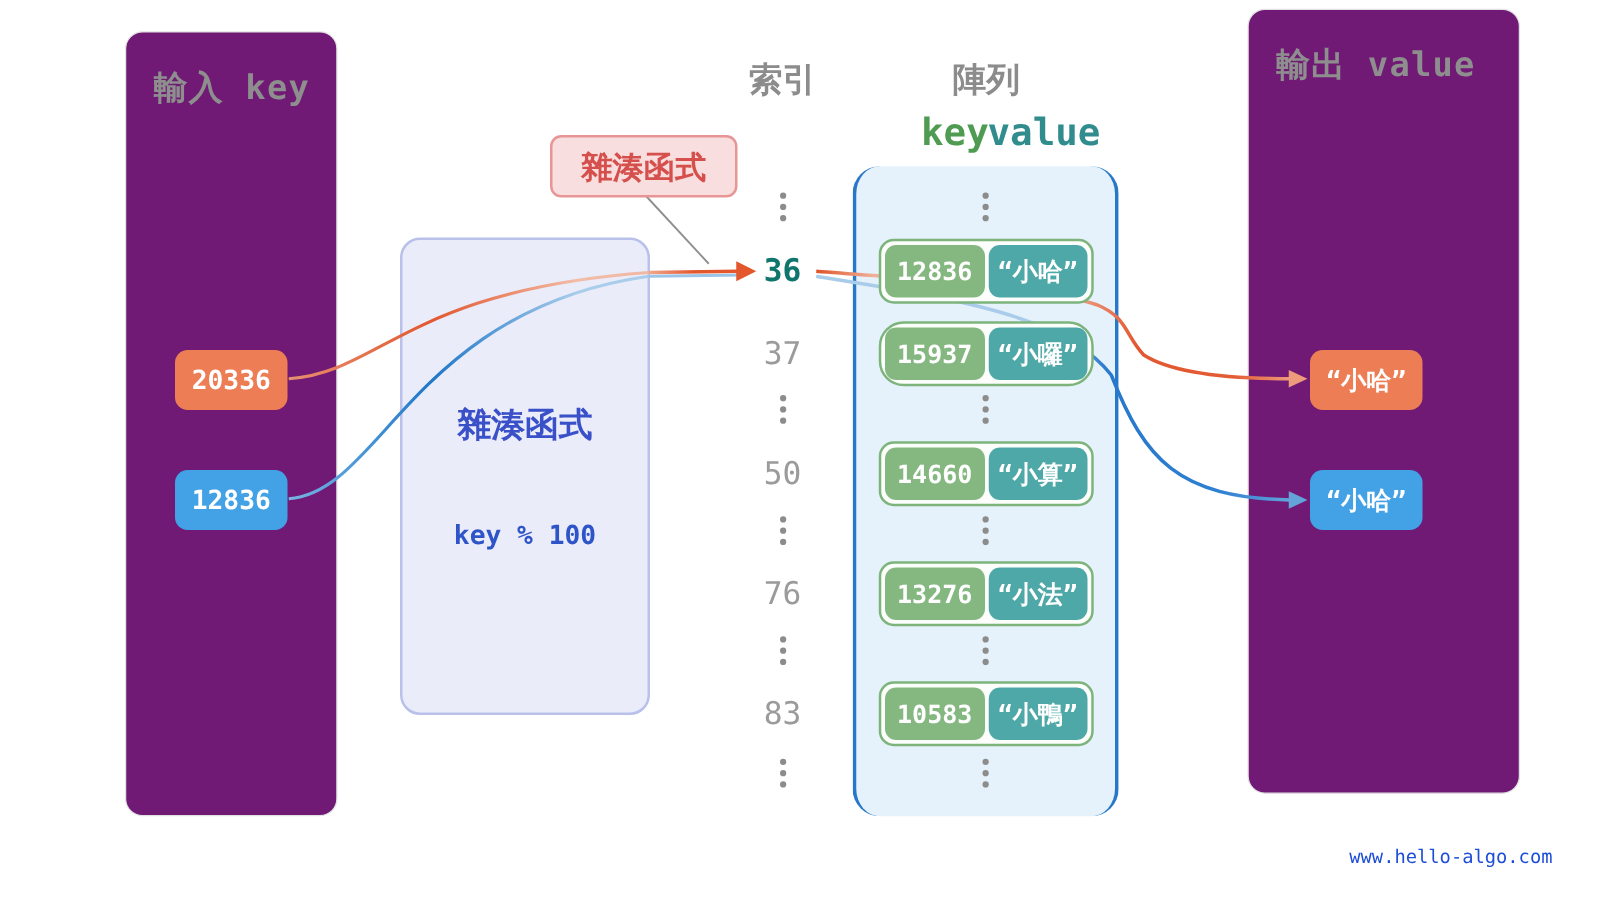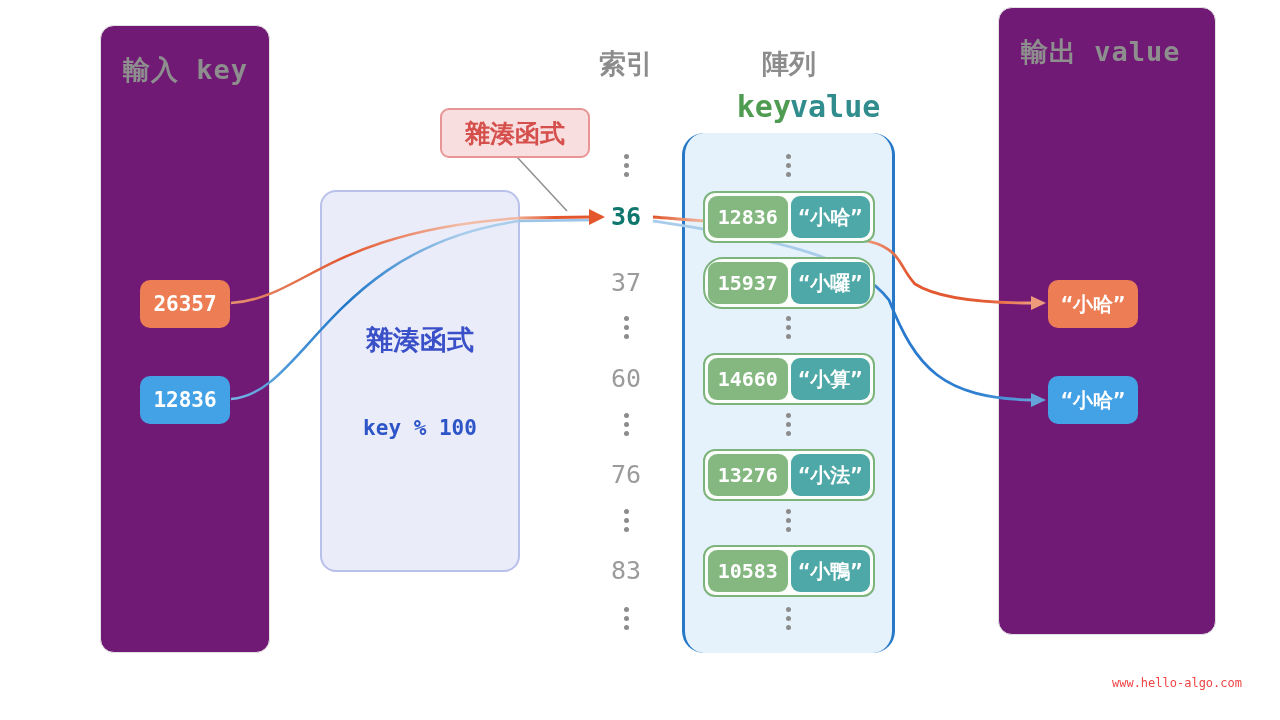--- a/index.html
+++ b/index.html
@@ -84,21 +84,21 @@
     font-size:20px;font-weight:bold;white-space:nowrap;
   }
   .pair .k{background:#85b880;}
   .pair .v{background:#4fa8a8;}
   
   #flows{position:absolute;left:0;top:0;z-index:2;pointer-events:none;}
   
   .watermark{
     position:absolute;right:38px;top:676px;
     font-family:"DejaVu Sans Mono","Liberation Mono",monospace;
-    font-size:12px;color:#ef4444;z-index:3;
+    font-size:15px;color:#1d4ed8;z-index:3;
   }
 </style>
 </head>
 <body>
 
 <div class="panel" style="left:100px;top:25px;width:170px;height:628px;">
   <div class="panel-title">輸入 key</div>
 </div>
 
 <div class="panel" style="left:998px;top:7px;width:218px;height:628px;">
@@ -159,21 +159,21 @@
   <polygon points="589,209 605,217 589,225" fill="#e4572d"></polygon>
 
   <path d="M 653 217 C 740 224, 830 228, 878 244 C 902 254, 900 268, 915 284 C 940 300, 990 303, 1032 303" stroke="url(#gOout)" stroke-width="2.8" fill="none"></path>
   <polygon points="1031,296 1046,303 1031,310" fill="#ee9b7b"></polygon>
 
   <path d="M 653 221 C 760 238, 852 252, 889 300 C 916 368, 942 398, 1032 400" stroke="url(#gBout)" stroke-width="2.8" fill="none"></path>
   <polygon points="1031,393 1046,400 1031,407" fill="#64a3da"></polygon>
 </svg>
 
 <div class="chip orange" style="left:140px;top:280px;">
-    <span>26357</span>
+    <span>20336</span>
   </div>
 <div class="chip blue" style="left:140px;top:376px;">
     <span>12836</span>
   </div>
 
 <div class="collision">
   <span>雜湊函式</span>
 </div>
 
 <div class="col-title" style="left:566px;">索引</div>
@@ -186,21 +186,21 @@
     <i></i>
     <i></i>
   </div>
 <div class="idx em" style="top:200px;">36</div>
 <div class="idx" style="top:266px;">37</div>
 <div class="dots" style="left:616px;top:316px;">
     <i></i>
     <i></i>
     <i></i>
   </div>
-<div class="idx" style="top:362px;">60</div>
+<div class="idx" style="top:362px;">50</div>
 <div class="dots" style="left:616px;top:413px;">
     <i></i>
     <i></i>
     <i></i>
   </div>
 <div class="idx" style="top:458px;">76</div>
 <div class="dots" style="left:616px;top:509px;">
     <i></i>
     <i></i>
     <i></i>

